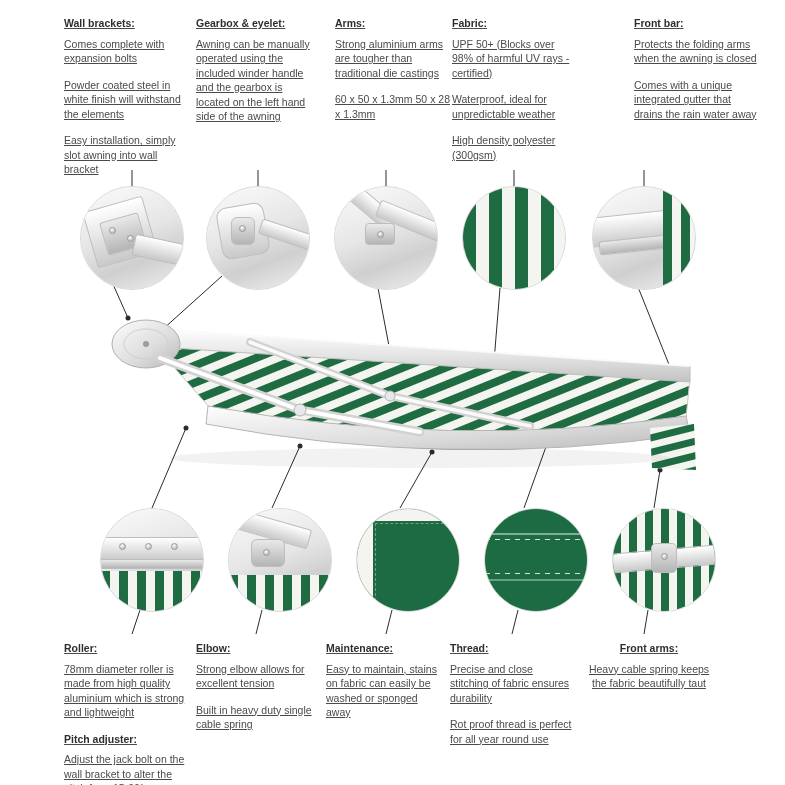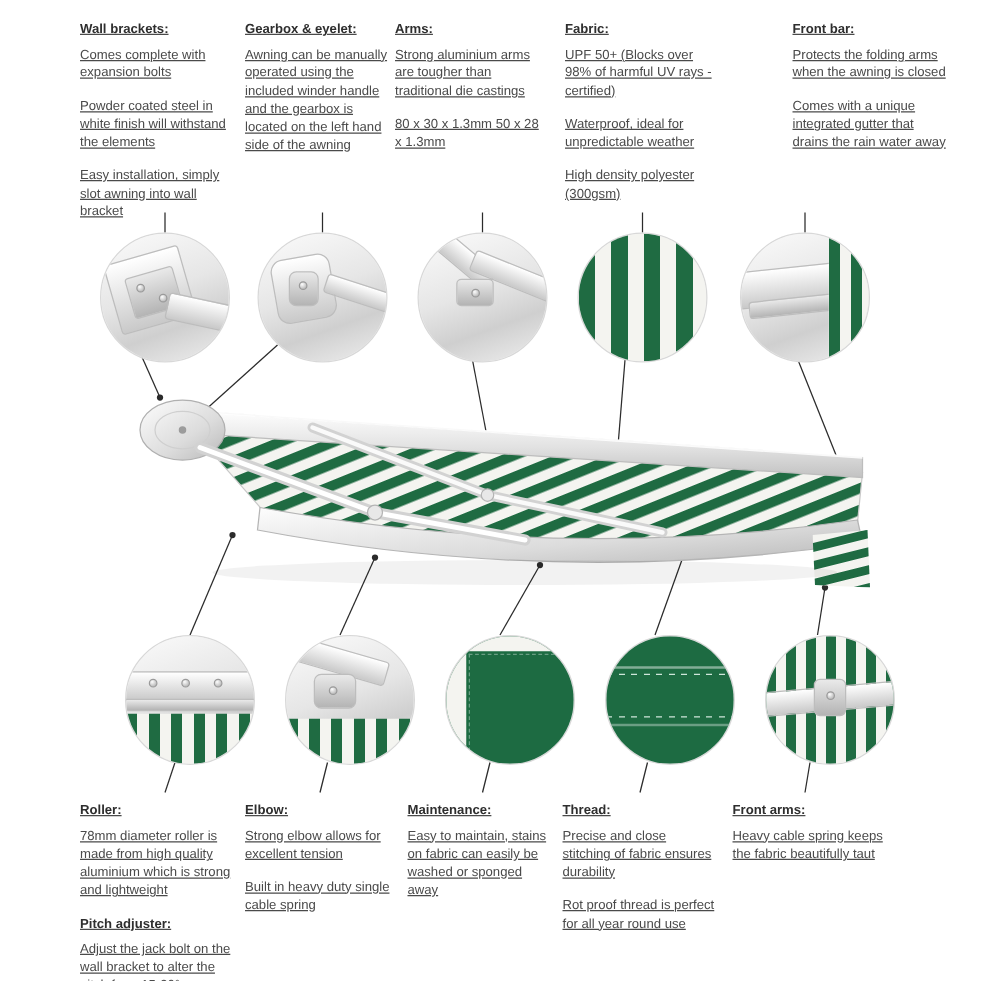--- a/index.html
+++ b/index.html
@@ -36,30 +36,30 @@
     font-size: 10.5px;
   }
   .callout p {
     margin: 0 0 12px 0;
   }
   .callout p:last-child { margin-bottom: 0; }
 
   
   #c-wall    { left: 64px;  top: 16px;  width: 120px; }
   #c-gear    { left: 196px; top: 16px;  width: 120px; }
-  #c-arms    { left: 316px; top: 16px;  width: 118px; }
+  #c-arms    { left: 335px; top: 16px;  width: 118px; }
   #c-fabric  { left: 452px; top: 16px;  width: 124px; }
   #c-front   { left: 586px; top: 16px;  width: 126px; margin-left: 48px; }
 
   
   #c-roller  { left: 64px;  top: 641px; width: 124px; }
   #c-elbow   { left: 196px; top: 641px; width: 118px; }
   #c-maint   { left: 326px; top: 641px; width: 116px; }
   #c-thread  { left: 450px; top: 641px; width: 124px; }
-  #c-farms   { left: 586px; top: 641px; width: 126px; }
+  #c-farms   { left: 586px; top: 641px; width: 126px; text-align: center; }
 
   
   .bubble {
     position: absolute;
     border-radius: 50%;
     overflow: hidden;
     border: 1px solid #d8d8d8;
     background: #f2f2f2;
     box-sizing: border-box;
   }
@@ -345,21 +345,21 @@
   </div>
 
   <div class="callout" id="c-gear">
     <span class="hd">Gearbox &amp; eyelet:</span>
     <p>Awning can be manually operated using the included winder handle and the gearbox is located on the left hand side of the awning</p>
   </div>
 
   <div class="callout" id="c-arms">
     <span class="hd">Arms:</span>
     <p>Strong aluminium arms are tougher than traditional die castings</p>
-    <p>80 x 30 x 1.3mm 50 x 28 x 1.3mm</p>
+    <p>60 x 50 x 1.3mm 50 x 28 x 1.3mm</p>
   </div>
 
   <div class="callout" id="c-fabric">
     <span class="hd">Fabric:</span>
     <p>UPF 50+ (Blocks over 98% of harmful UV rays - certified)</p>
     <p>Waterproof, ideal for unpredictable weather</p>
     <p>High density polyester (300gsm)</p>
   </div>
 
   <div class="callout" id="c-front">

